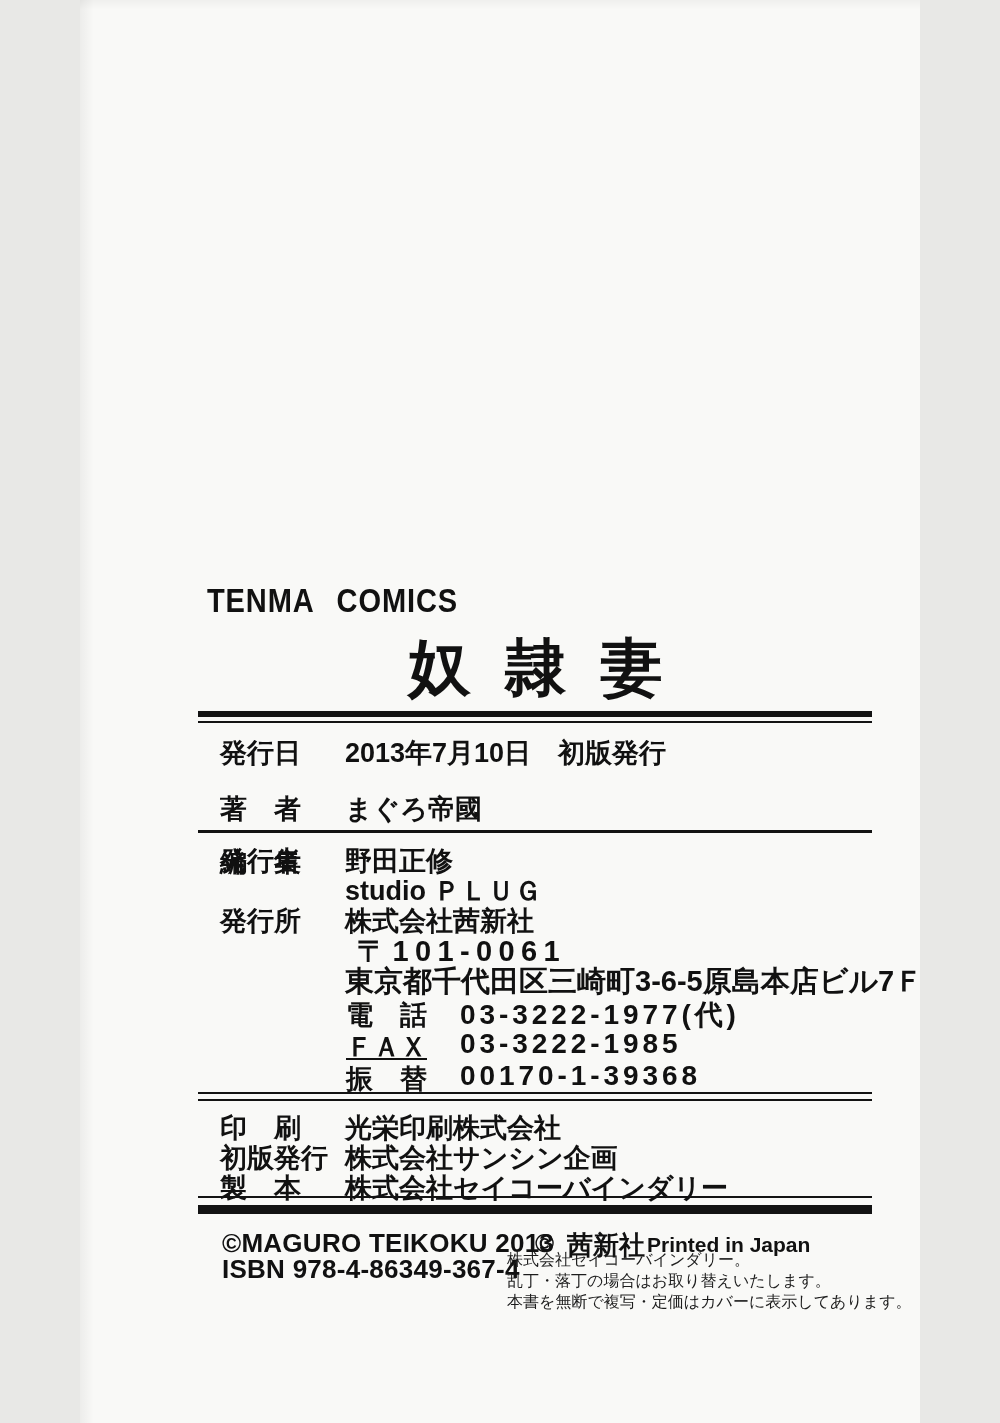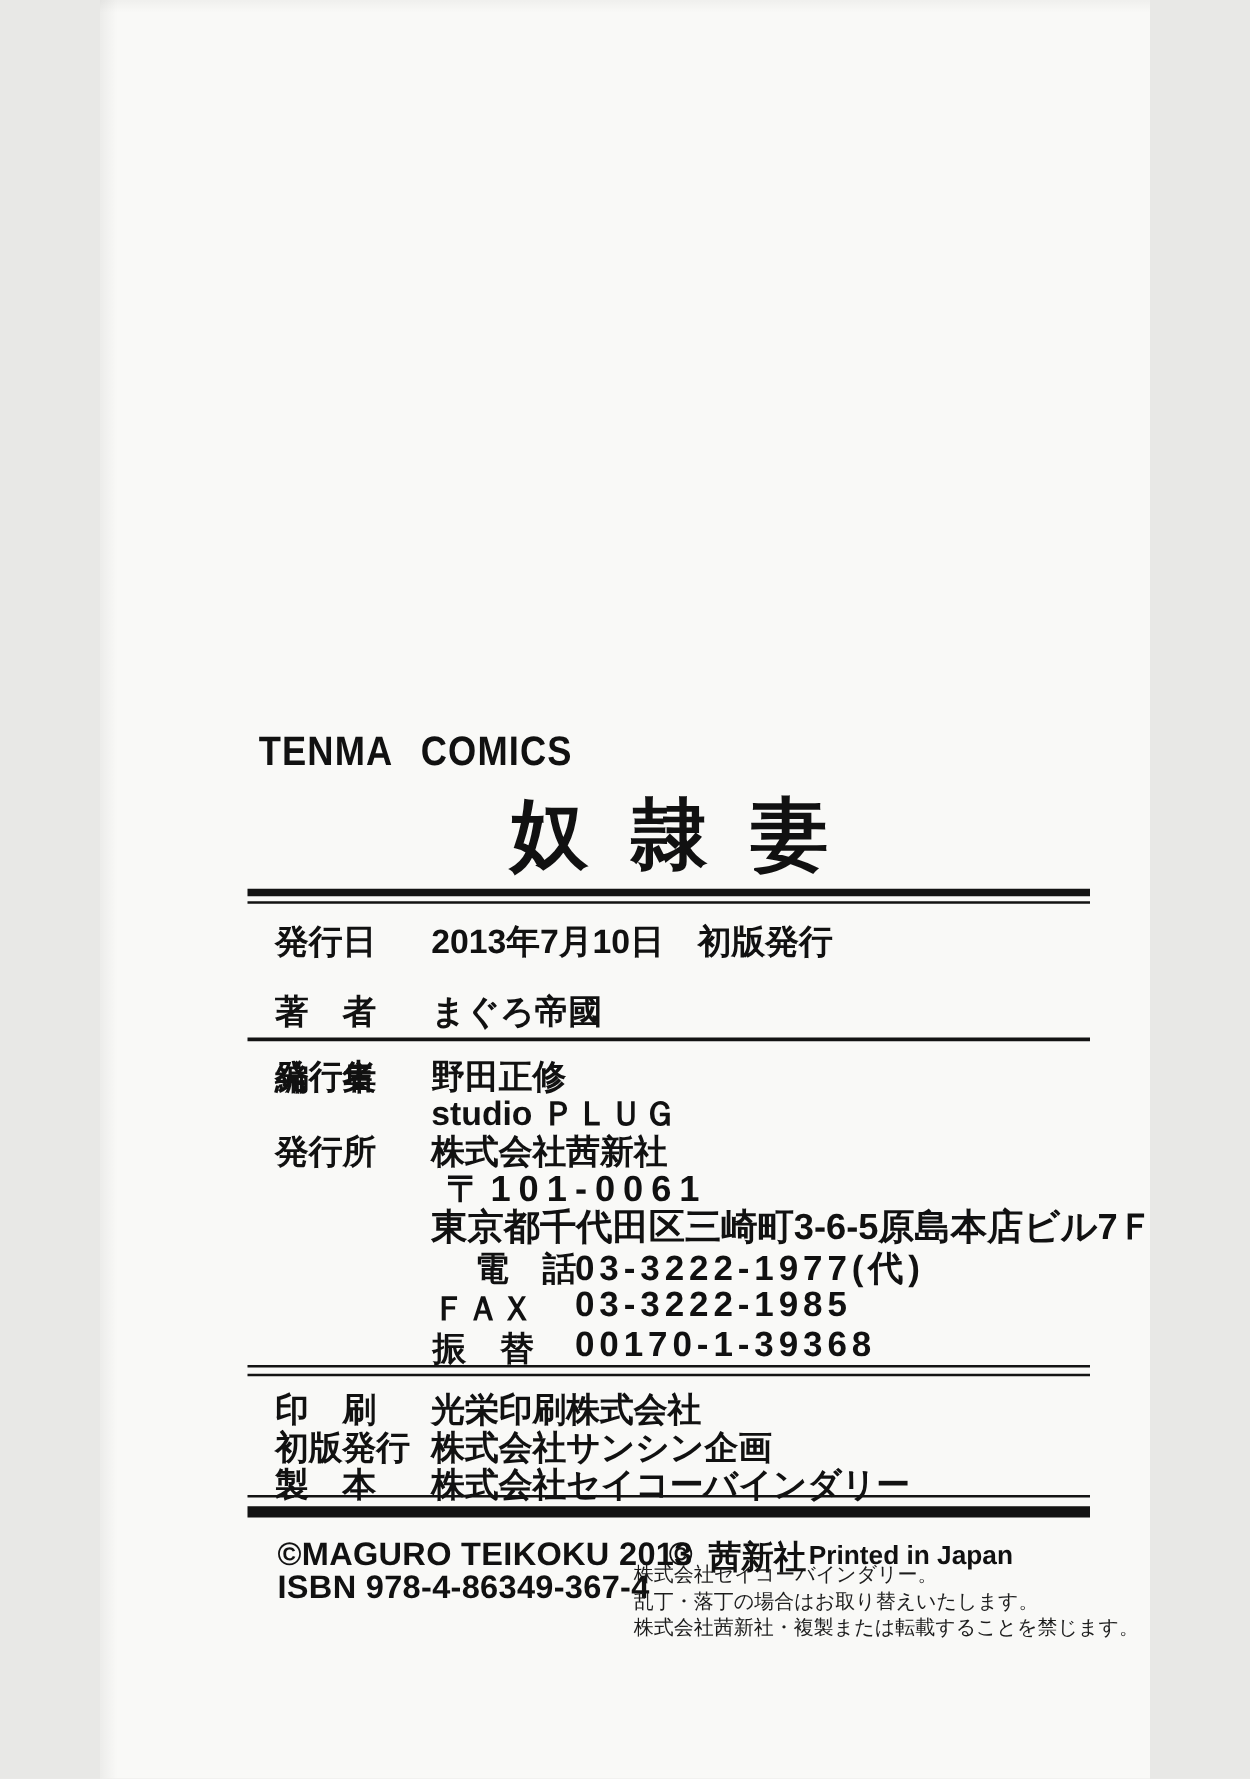--- a/index.html
+++ b/index.html
@@ -79,25 +79,25 @@
   </div>
   <div>
     <span class="row-lbl" style="top:903px;">発行所</span>
     <span class="row-val" style="top:903px;">株式会社茜新社</span>
   </div>
 
   <div class="abs postal">〒101-0061</div>
   <div class="abs address">東京都千代田区三崎町3-6-5原島本店ビル7Ｆ</div>
 
   <div>
-    <span class="sub-lbl" style="top:997px;margin-left:34px;">電　話</span>
+    <span class="sub-lbl" style="top:997px;">電　話</span>
     <span class="sub-val" style="top:996px;">03-3222-1977(代)</span>
   </div>
   <div>
-    <span class="sub-lbl" style="top:1029px;">ＦＡＸ</span>
+    <span class="sub-lbl" style="top:1029px;text-decoration:underline;">ＦＡＸ</span>
     <span class="sub-val" style="top:1028px;">03-3222-1985</span>
   </div>
   <div>
     <span class="sub-lbl" style="top:1061px;">振　替</span>
     <span class="sub-val" style="top:1060px;">00170-1-39368</span>
   </div>
 
   <div class="rule" style="top:1092px;height:2px;"></div>
   <div class="rule" style="top:1099px;height:2px;"></div>
 
@@ -120,15 +120,15 @@
   <div>
     <span class="abs copy-author">©MAGURO TEIKOKU 2013</span>
     <span class="abs copy-sym">©</span>
     <span class="abs copy-pub">茜新社</span>
     <span class="abs printed">Printed in Japan</span>
   </div>
   <div class="abs isbn">ISBN 978-4-86349-367-4</div>
 
   <div class="notice" style="top:1250px;">株式会社セイコーバインダリー。</div>
   <div class="notice" style="top:1271px;">乱丁・落丁の場合はお取り替えいたします。</div>
-  <div class="notice" style="top:1292px;">株式会社茜新社・複製または転載することを禁じます。</div>
+  <div class="notice" style="top:1292px;">本書を無断で複写・定価はカバーに表示してあります。</div>
 
 </div>
 
 </body></html>

